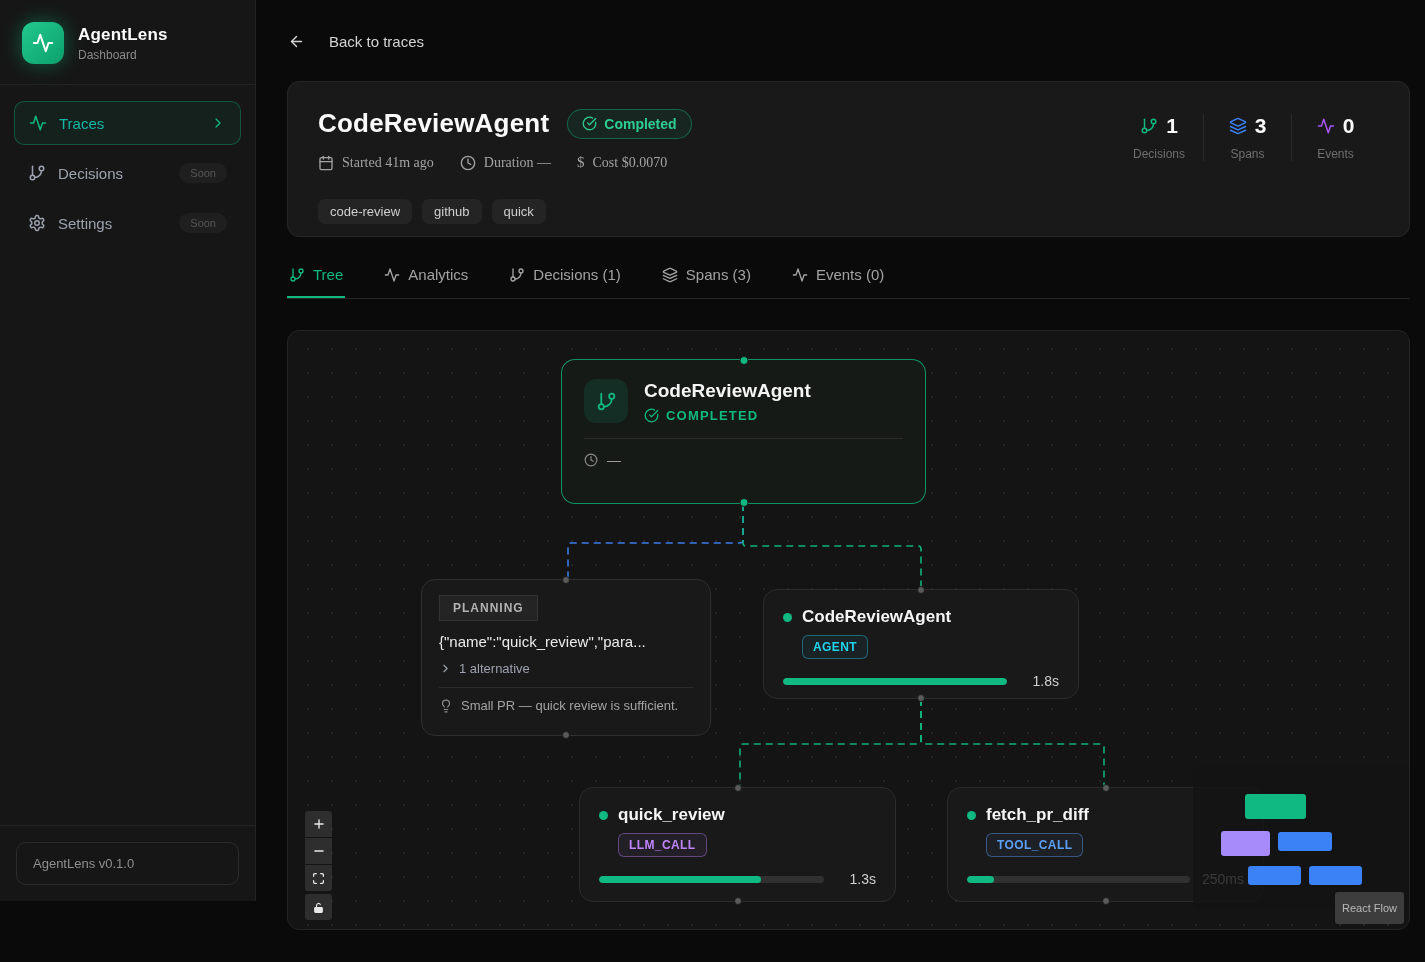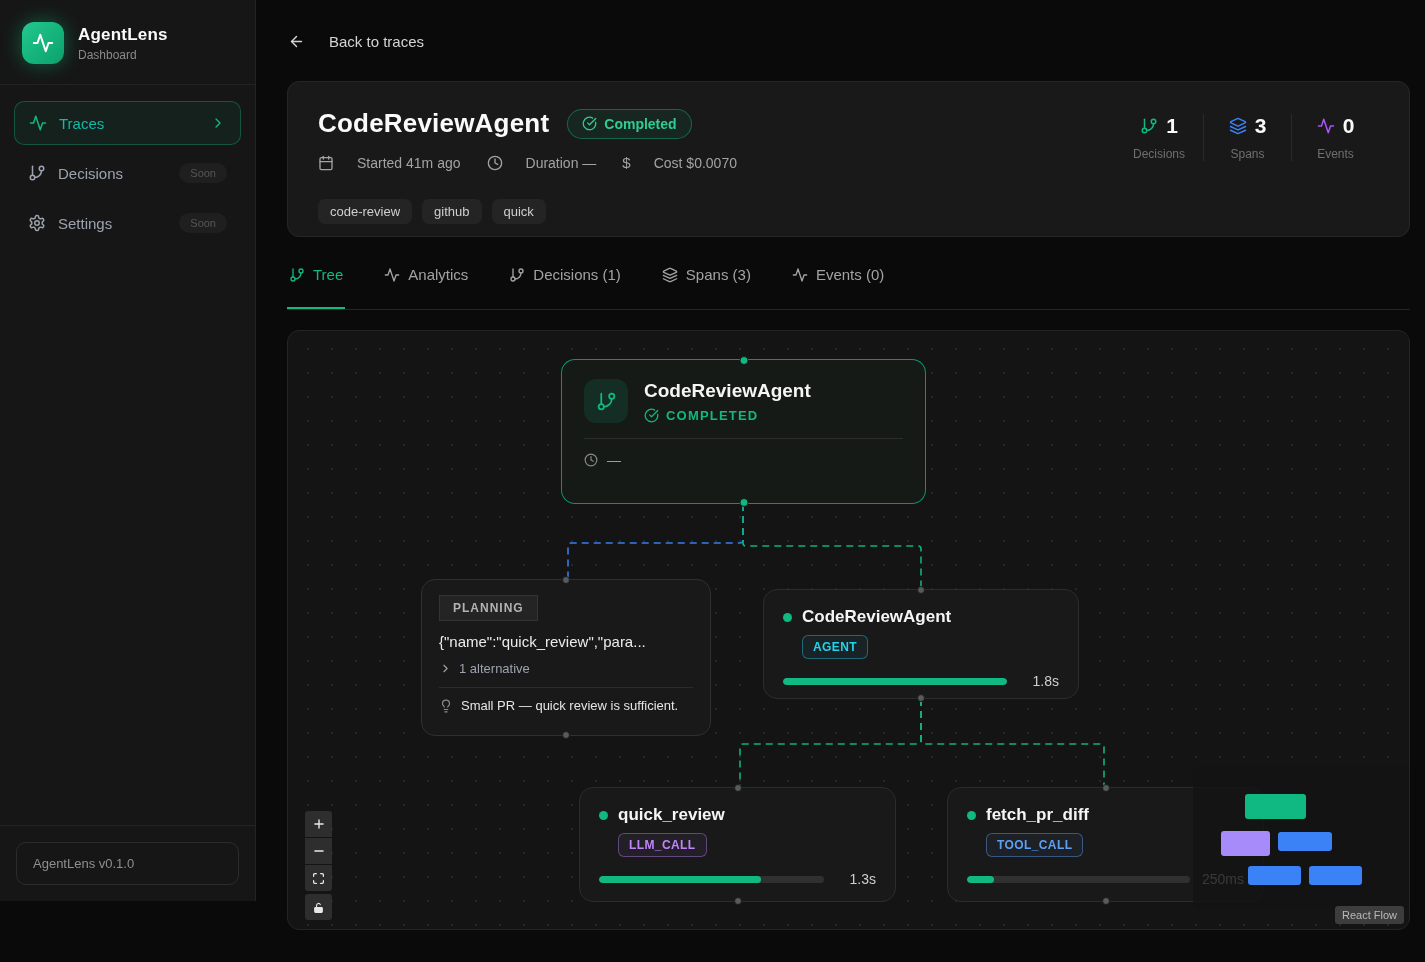--- a/index.html
+++ b/index.html
@@ -21,34 +21,34 @@
   .side-footer { position:absolute; left:0; right:0; bottom:0; padding:16px; border-top:1px solid #232323; }
   .version-box { border:1px solid #2c2c2c; border-radius:10px; padding:13px 16px; font-size:13px; color:#8f8f8f; }
 
   
   .back-link { position:absolute; left:288px; top:33px; display:flex; align-items:center; gap:24px; color:#d4d4d4; font-size:15px; cursor:pointer; }
   .trace-card { position:absolute; left:287px; top:81px; width:1123px; height:156px; background:#191919; border:1px solid #262626; border-radius:12px; padding:26px 30px; display:flex; justify-content:space-between; }
   .title-row { display:flex; align-items:center; gap:18px; }
   .trace-title { font-size:26px; font-weight:700; color:#fafafa; letter-spacing:.2px; }
   .status-pill { display:flex; align-items:center; gap:7px; height:30px; padding:0 14px; border-radius:999px; border:1px solid rgba(16,185,129,.45); background:rgba(16,185,129,.08); color:#2ece92; font-size:14px; font-weight:600; }
   .meta-row { display:flex; align-items:center; gap:26px; margin-top:15px; color:#a3a3a3; font-size:14px; }
-  .meta-item { display:flex; align-items:center; gap:23px; }
+  .meta-item { display:flex; align-items:center; gap:8px;font-family:Liberation Serif, serif; }
   .dollar-glyph { font-size:15px; color:#a3a3a3; font-weight:400; }
   .tags-row { display:flex; gap:10px; margin-top:28px; }
   .tag { background:#242424; color:#cfcfcf; font-size:13px; padding:5px 12px; border-radius:7px; }
   .stats { display:flex; align-items:flex-start; margin-top:6px; }
   .stat { min-width:88px; text-align:center; padding:0 14px; }
   .stat + .stat { border-left:1px solid #2a2a2a; }
   .stat-top { display:flex; align-items:center; justify-content:center; gap:8px; }
   .stat-num { font-size:21px; font-weight:700; color:#fafafa; }
   .stat-label { margin-top:9px; font-size:12px; color:#6f6f6f; }
 
   
   .tabs { position:absolute; left:287px; top:262px; width:1123px; display:flex; gap:37px; border-bottom:1px solid #262626; }
-  .tab { display:flex; align-items:center; gap:8px; font-size:15px; color:#a3a3a3; padding:4px 2px 24px 2px; border-bottom:2px solid transparent; cursor:pointer; }
+  .tab { display:flex; align-items:center; gap:8px; font-size:15px; color:#a3a3a3; padding:4px 2px 13px 2px; border-bottom:2px solid transparent; cursor:pointer; }
   .tab.active { color:#10b981; border-bottom-color:#10b981; }
 
   
   .canvas { position:absolute; left:287px; top:330px; width:1123px; height:600px; background:#141414; border:1px solid #242424; border-radius:12px; overflow:hidden;
             background-image:radial-gradient(circle,#272727 1px,transparent 1px); background-size:24px 24px; background-position:8px 6px; }
   .edges { position:absolute; left:0; top:0; z-index:1; }
 
   .node { position:absolute; z-index:2; background:#191919; border:1px solid #2c2c2c; border-radius:14px; }
   .handle { position:absolute; width:8px; height:8px; border-radius:50%; background:#5a5a5a; border:1px solid #1a1a1a; left:50%; transform:translateX(-50%); }
   .handle.top { top:-4px; } .handle.bottom { bottom:-4px; }
@@ -60,21 +60,21 @@
   .root-title { font-size:19px; font-weight:700; color:#f5f5f5; }
   .root-status { display:flex; align-items:center; gap:7px; margin-top:6px; color:#10b981; font-size:13px; font-weight:600; letter-spacing:1.2px; }
   .root-divider { border-top:1px solid #2d2d2d; margin-top:15px; }
   .root-foot { display:flex; align-items:center; gap:9px; margin-top:13px; color:#9a9a9a; font-size:14px; }
 
   .plan-node { left:133px; top:248px; width:290px; height:157px; border:1px solid #303030; padding:15px 17px; }
   .plan-badge { display:inline-block; background:#242424; border:1px solid #343434; border-radius:0; padding:5px 13px; font-size:12px; color:#b3b3b3; letter-spacing:1px; font-weight:600; }
   .plan-json { margin-top:12px; font-size:15px; color:#ececec; white-space:nowrap; }
   .plan-alt { display:flex; align-items:center; gap:7px; margin-top:11px; color:#9ca3af; font-size:13px; cursor:pointer; }
   .plan-divider { border-top:1px solid #2b2b2b; margin-top:11px; }
-  .plan-reason { display:flex; align-items:center; gap:8px; margin-top:10px; color:#e5e5e5; font-size:13px; }
+  .plan-reason { display:flex; align-items:center; gap:8px; margin-top:10px; color:#a3a3a3; font-size:13px; }
 
   .span-node { padding:17px 19px; height:110px; width:316px; }
   .span-head { display:flex; align-items:center; gap:10px; }
   .span-dot { width:9px; height:9px; border-radius:50%; background:#10b981; flex:0 0 auto; }
   .span-title { font-size:17px; font-weight:700; color:#f5f5f5; }
   .span-badge { display:inline-block; margin:8px 0 0 19px; font-size:12px; font-weight:700; padding:4px 10px; border-radius:6px; letter-spacing:.4px; }
   .badge-cyan { color:#22d3ee; border:1px solid rgba(34,211,238,.4); background:rgba(34,211,238,.06); }
   .badge-purple { color:#c084fc; border:1px solid rgba(192,132,252,.4); background:rgba(192,132,252,.06); }
   .badge-blue { color:#5ea0f6; border:1px solid rgba(94,160,246,.45); background:rgba(94,160,246,.06); }
   .span-progress { display:flex; align-items:center; gap:12px; margin-top:14px; }
@@ -95,21 +95,21 @@
 
   
   .minimap { position:absolute; left:905px; top:435px; width:218px; height:143px; z-index:5; background:rgba(19,19,19,.8); border-radius:8px 0 0 8px; }
   .mm-rect { position:absolute; border-radius:3px; }
   .mm-root { left:52px; top:28px; width:61px; height:25px; background:#10b981; }
   .mm-plan { left:28px; top:65px; width:49px; height:25px; background:#a78bfa; }
   .mm-agent { left:85px; top:66px; width:54px; height:19px; background:#3b82f6; }
   .mm-llm { left:55px; top:100px; width:53px; height:19px; background:#3b82f6; }
   .mm-tool { left:116px; top:100px; width:53px; height:19px; background:#3b82f6; }
 
-  .attribution { position:absolute; right:5px; bottom:5px; z-index:6; background:#3d3d3d; color:#b9b9b9; font-size:11px; padding:3px 7px; border-radius:3px; }
+  .attribution { position:absolute; right:5px; bottom:5px; z-index:6; background:#3d3d3d; color:#b9b9b9; font-size:11px; padding:10px 7px; border-radius:3px; }
 
   svg.ic { display:block; }
 </style>
 </head>
 <body>
 
 <div class="page">
 
   <aside class="sidebar">
     <div class="brand">

